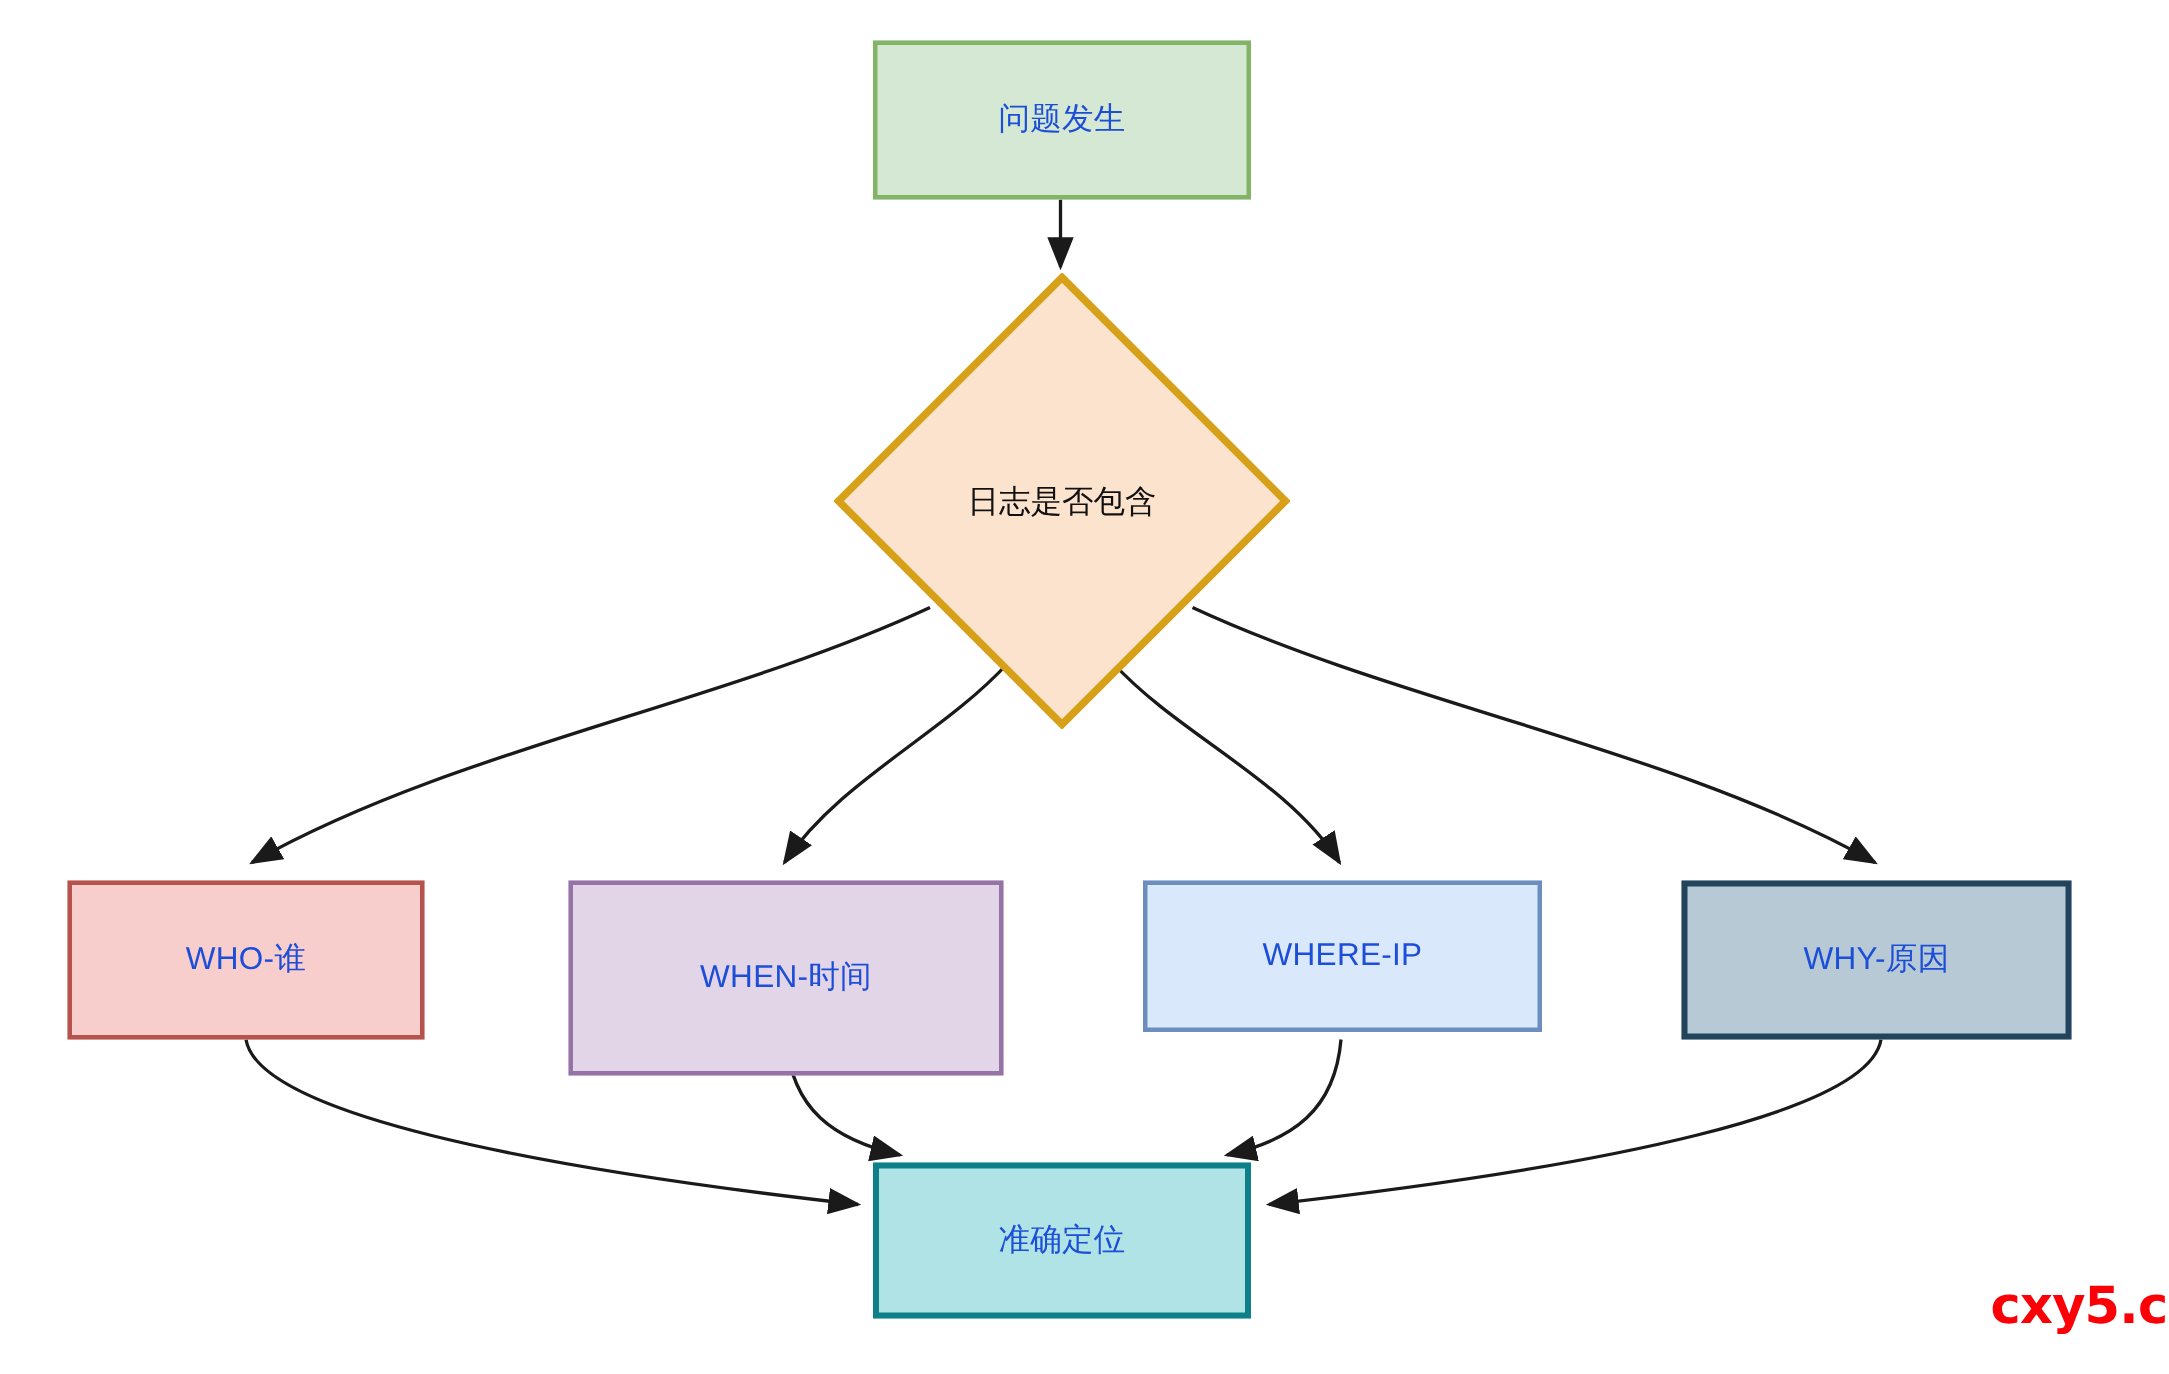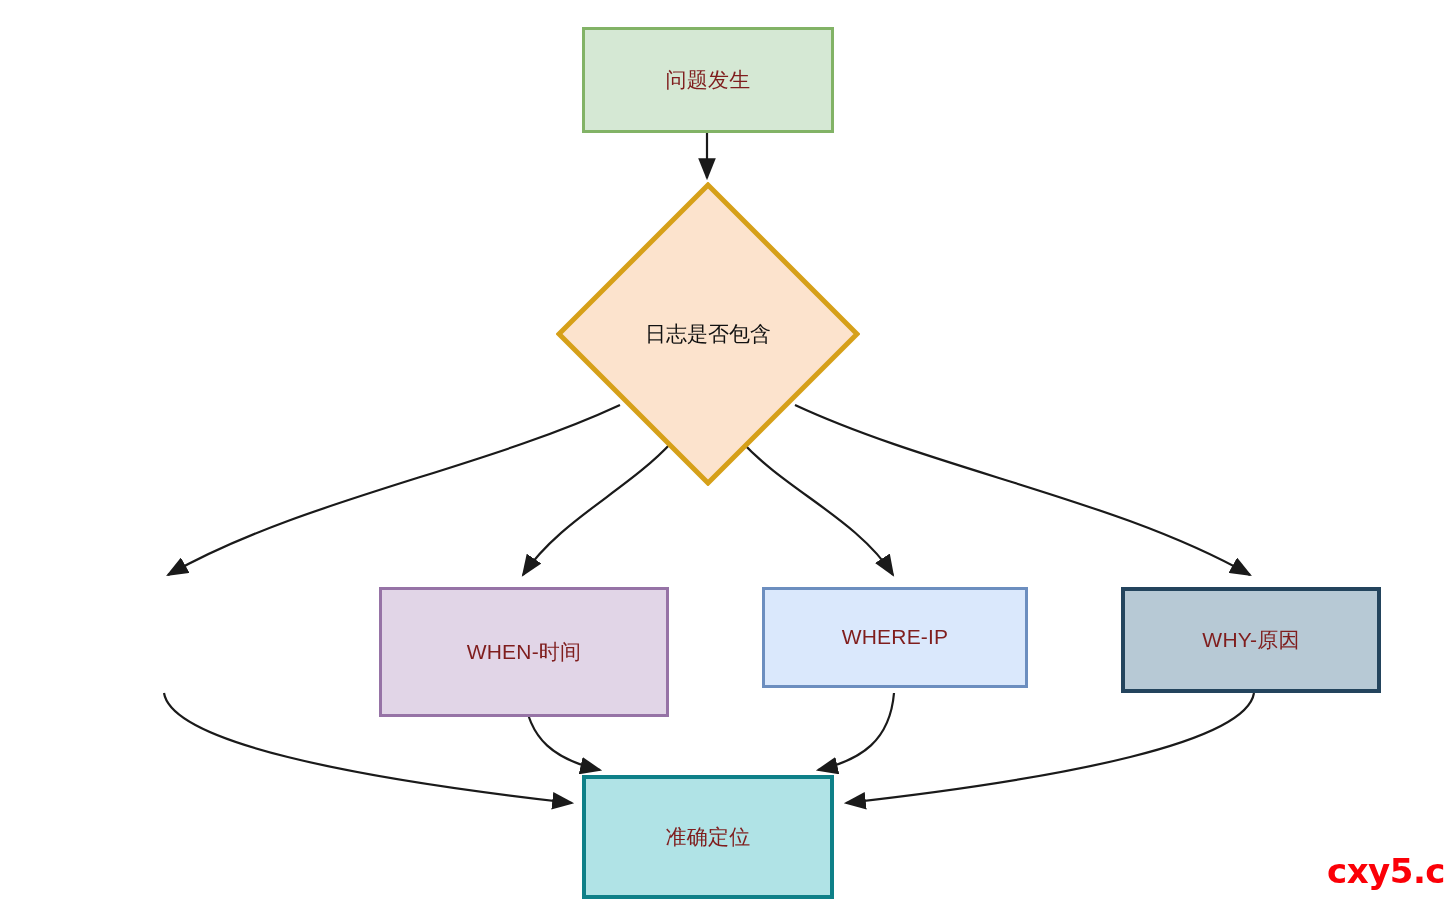--- a/index.html
+++ b/index.html
@@ -25,21 +25,21 @@
     height: 916px;
     pointer-events: none;
   }
   .node {
     position: absolute;
     box-sizing: border-box;
     display: flex;
     align-items: center;
     justify-content: center;
     text-align: center;
-    color: #7f1d1d;
+    color: #1d4ed8;
     font-size: 21px;
     line-height: 1.25;
     letter-spacing: 0.2px;
     z-index: 3;
   }
   .rect {
     border-style: solid;
   }
   .diamond-wrap {
     position: absolute;
@@ -109,37 +109,41 @@
     <span>问题发生</span>
   </div>
 
   <div class="diamond-wrap" style="left:556px; top:182px; width:304px; height:304px;">
     <svg class="diamond-svg" width="304" height="304" viewBox="0 0 304 304" xmlns="http://www.w3.org/2000/svg">
       <polygon points="152,3 301,152 152,301 3,152" fill="#fce3cd" stroke="#d6a019" stroke-width="5"></polygon>
     </svg>
     <span class="diamond-label">日志是否包含</span>
   </div>
 
+  <div class="node rect" style="left:45px; top:587px; width:238px; height:106px;
+              background:#f8cecc; border-color:#b5534c; border-width:3px;">
+    <span>WHO-谁</span>
+  </div>
 
   <div class="node rect" style="left:379px; top:587px; width:290px; height:130px;
               background:#e1d5e7; border-color:#9673a6; border-width:3px;">
     <span>WHEN-时间</span>
   </div>
 
   <div class="node rect" style="left:762px; top:587px; width:266px; height:101px;
               background:#dae8fc; border-color:#6c8ebf; border-width:3px;">
     <span>WHERE-IP</span>
   </div>
 
   <div class="node rect" style="left:1121px; top:587px; width:260px; height:106px;
               background:#b7c9d5; border-color:#23445d; border-width:4px;">
     <span>WHY-原因</span>
   </div>
 
-  <div class="node rect" style="left:582px; top:775px; width:252px; height:124px;
+  <div class="node rect" style="left:582px; top:775px; width:252px; height:104px;
               background:#b0e3e6; border-color:#0e8088; border-width:4px;">
     <span>准确定位</span>
   </div>
 
   <div class="watermark" style="left:1327px; top:871px; transform: translateY(-50%);">
     <span>cxy5.com</span>
   </div>
 
 </div>
 

